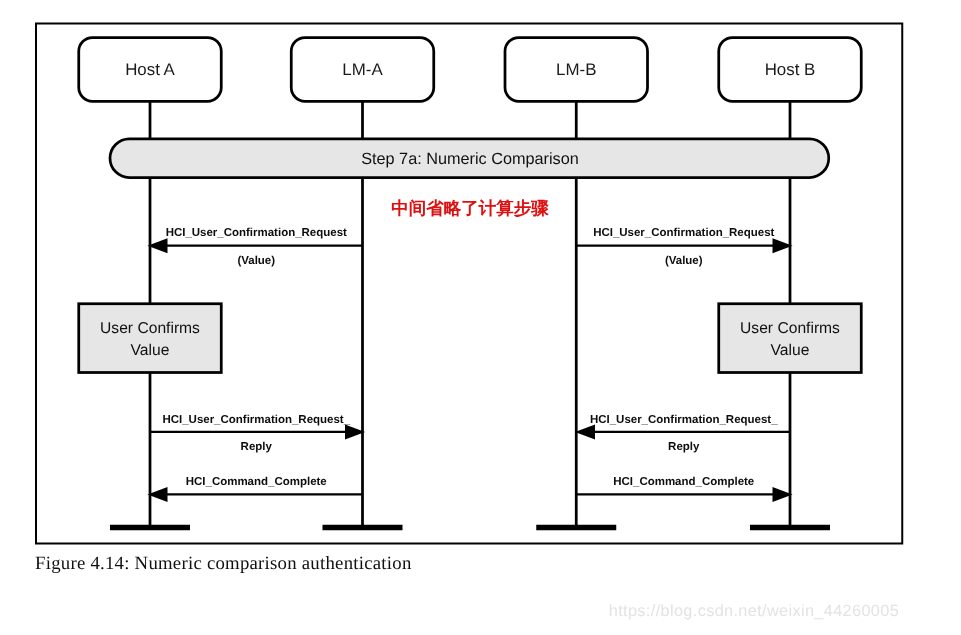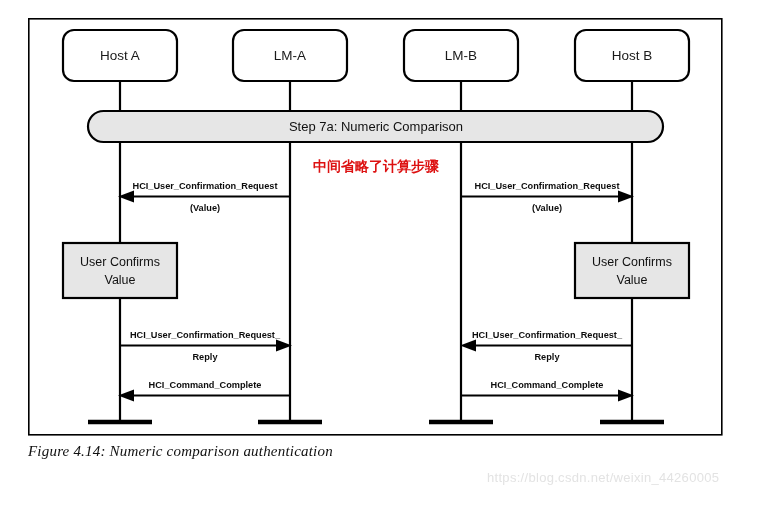--- a/index.html
+++ b/index.html
@@ -104,30 +104,29 @@
     font-size: 14px;
     font-weight: 700;
     fill: #dd1111;
     text-anchor: middle;
   }
   .caption-text {
     position: absolute;
     left: 28px;
     top: 443px;
     font-family: "Liberation Serif", serif;
-    font-style: italic;
     font-size: 15px;
     color: #111111;
     white-space: nowrap;
     letter-spacing: 0.2px;
   }
   .watermark-text {
     position: absolute;
     left: 487px;
-    top: 470px;
+    top: 481px;
     font-family: "Liberation Sans", sans-serif;
     font-size: 13px;
     color: #e3e3e3;
     white-space: nowrap;
     letter-spacing: 0.3px;
   }
 </style>
 </head>
 <body>
 

